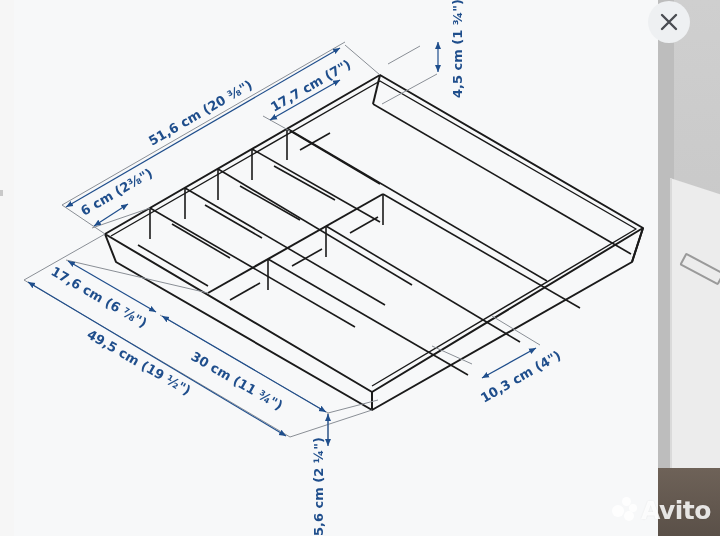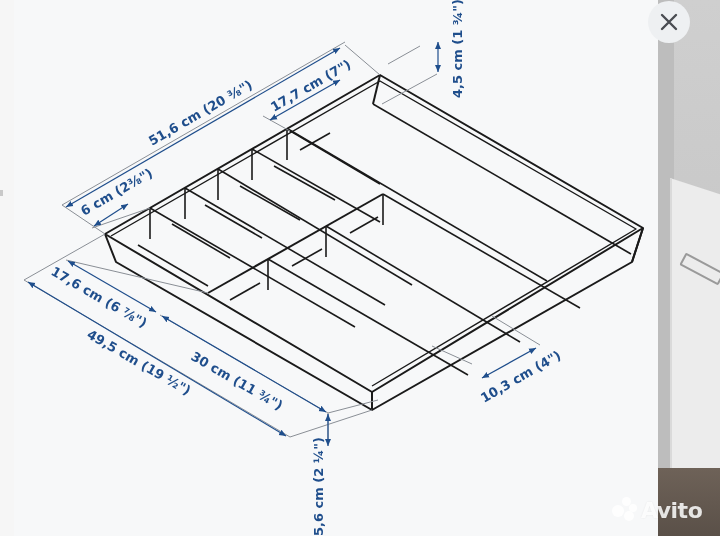--- a/index.html
+++ b/index.html
@@ -43,21 +43,21 @@
       fill:#1f4e8c;
     }
     .close-button {
       position:absolute; left:648px; top:1px; width:42px; height:42px; border-radius:50%;
       background:#eef0f2; display:flex; align-items:center; justify-content:center;
       cursor:pointer;
     }
     .watermark {
       position:absolute; left:610px; top:494px; height:32px;
       display:flex; align-items:center; gap:3px;
-      color:rgba(255,255,255,0.85); font-weight:bold; font-size:22px;
+      color:rgba(255,255,255,0.85); font-weight:bold; font-size:25px;
       font-family:"DejaVu Sans", sans-serif; letter-spacing:-0.5px;
       text-shadow:0 0 2px rgba(0,0,0,0.08);
     }
     .watermark .dots { position:relative; width:28px; height:26px; }
     .watermark .dots span { position:absolute; border-radius:50%; background:rgba(255,255,255,0.85); }
   </style>
 </head>
 <body>
 
 <div class="left-gutter">

